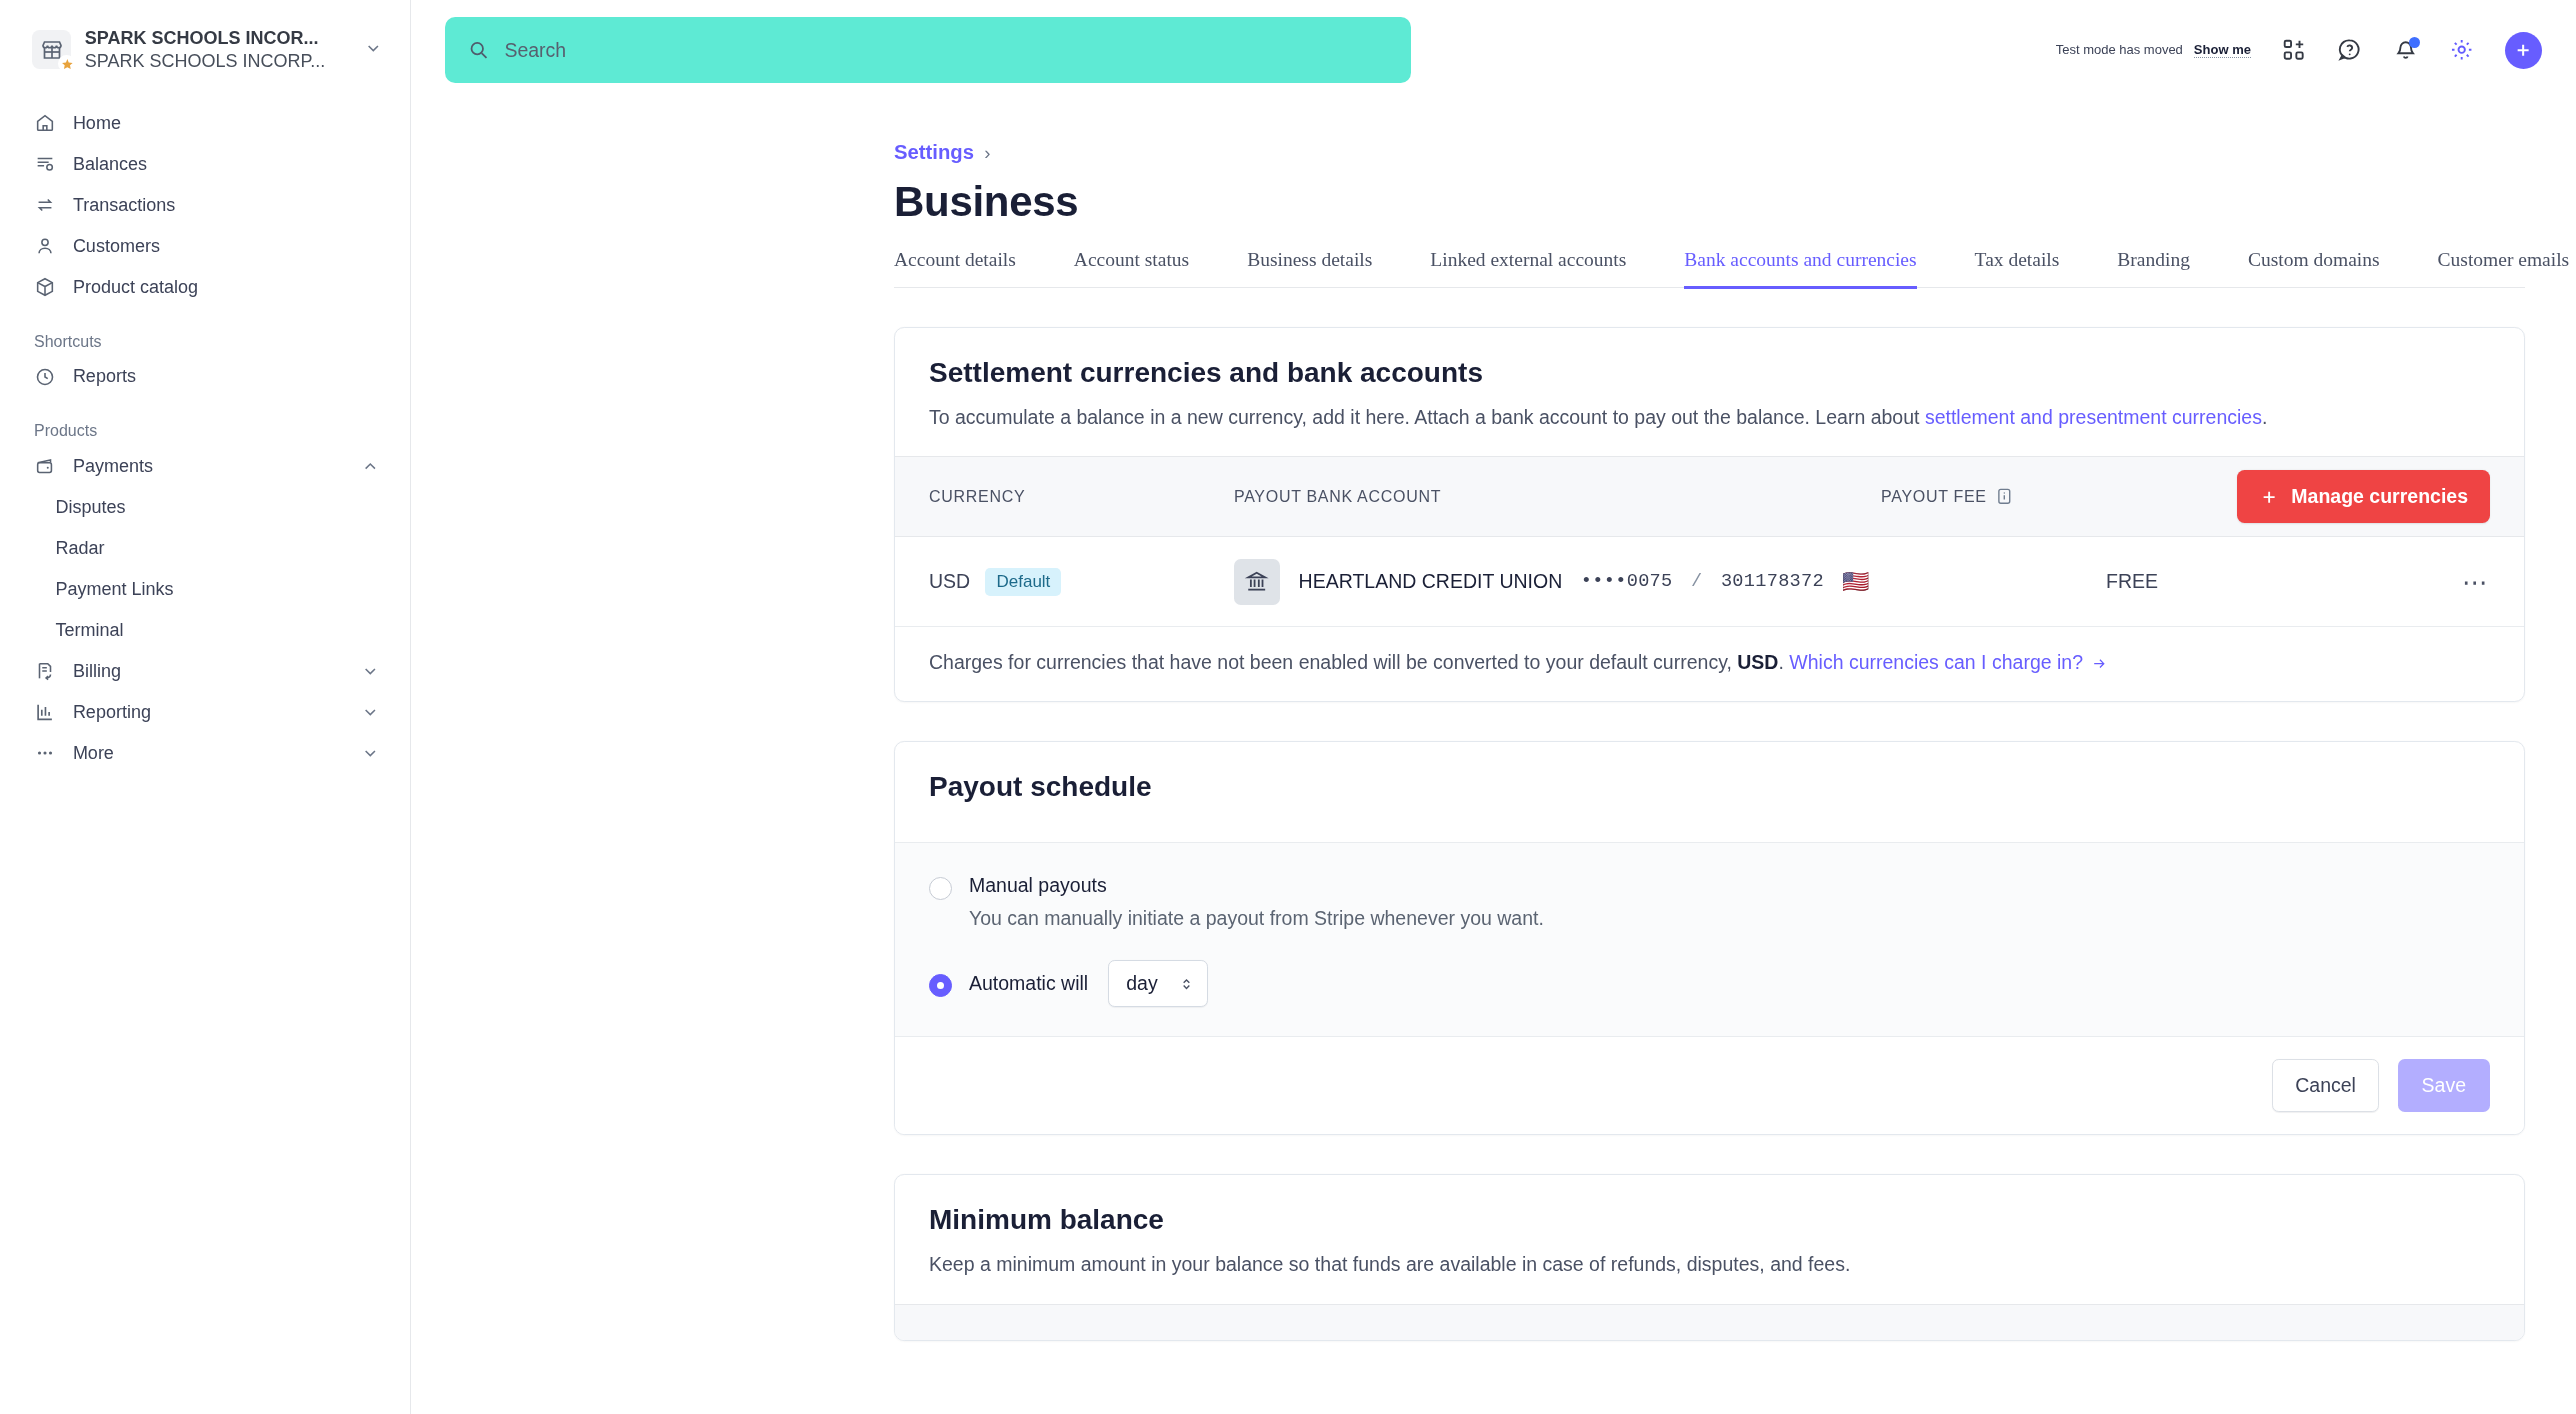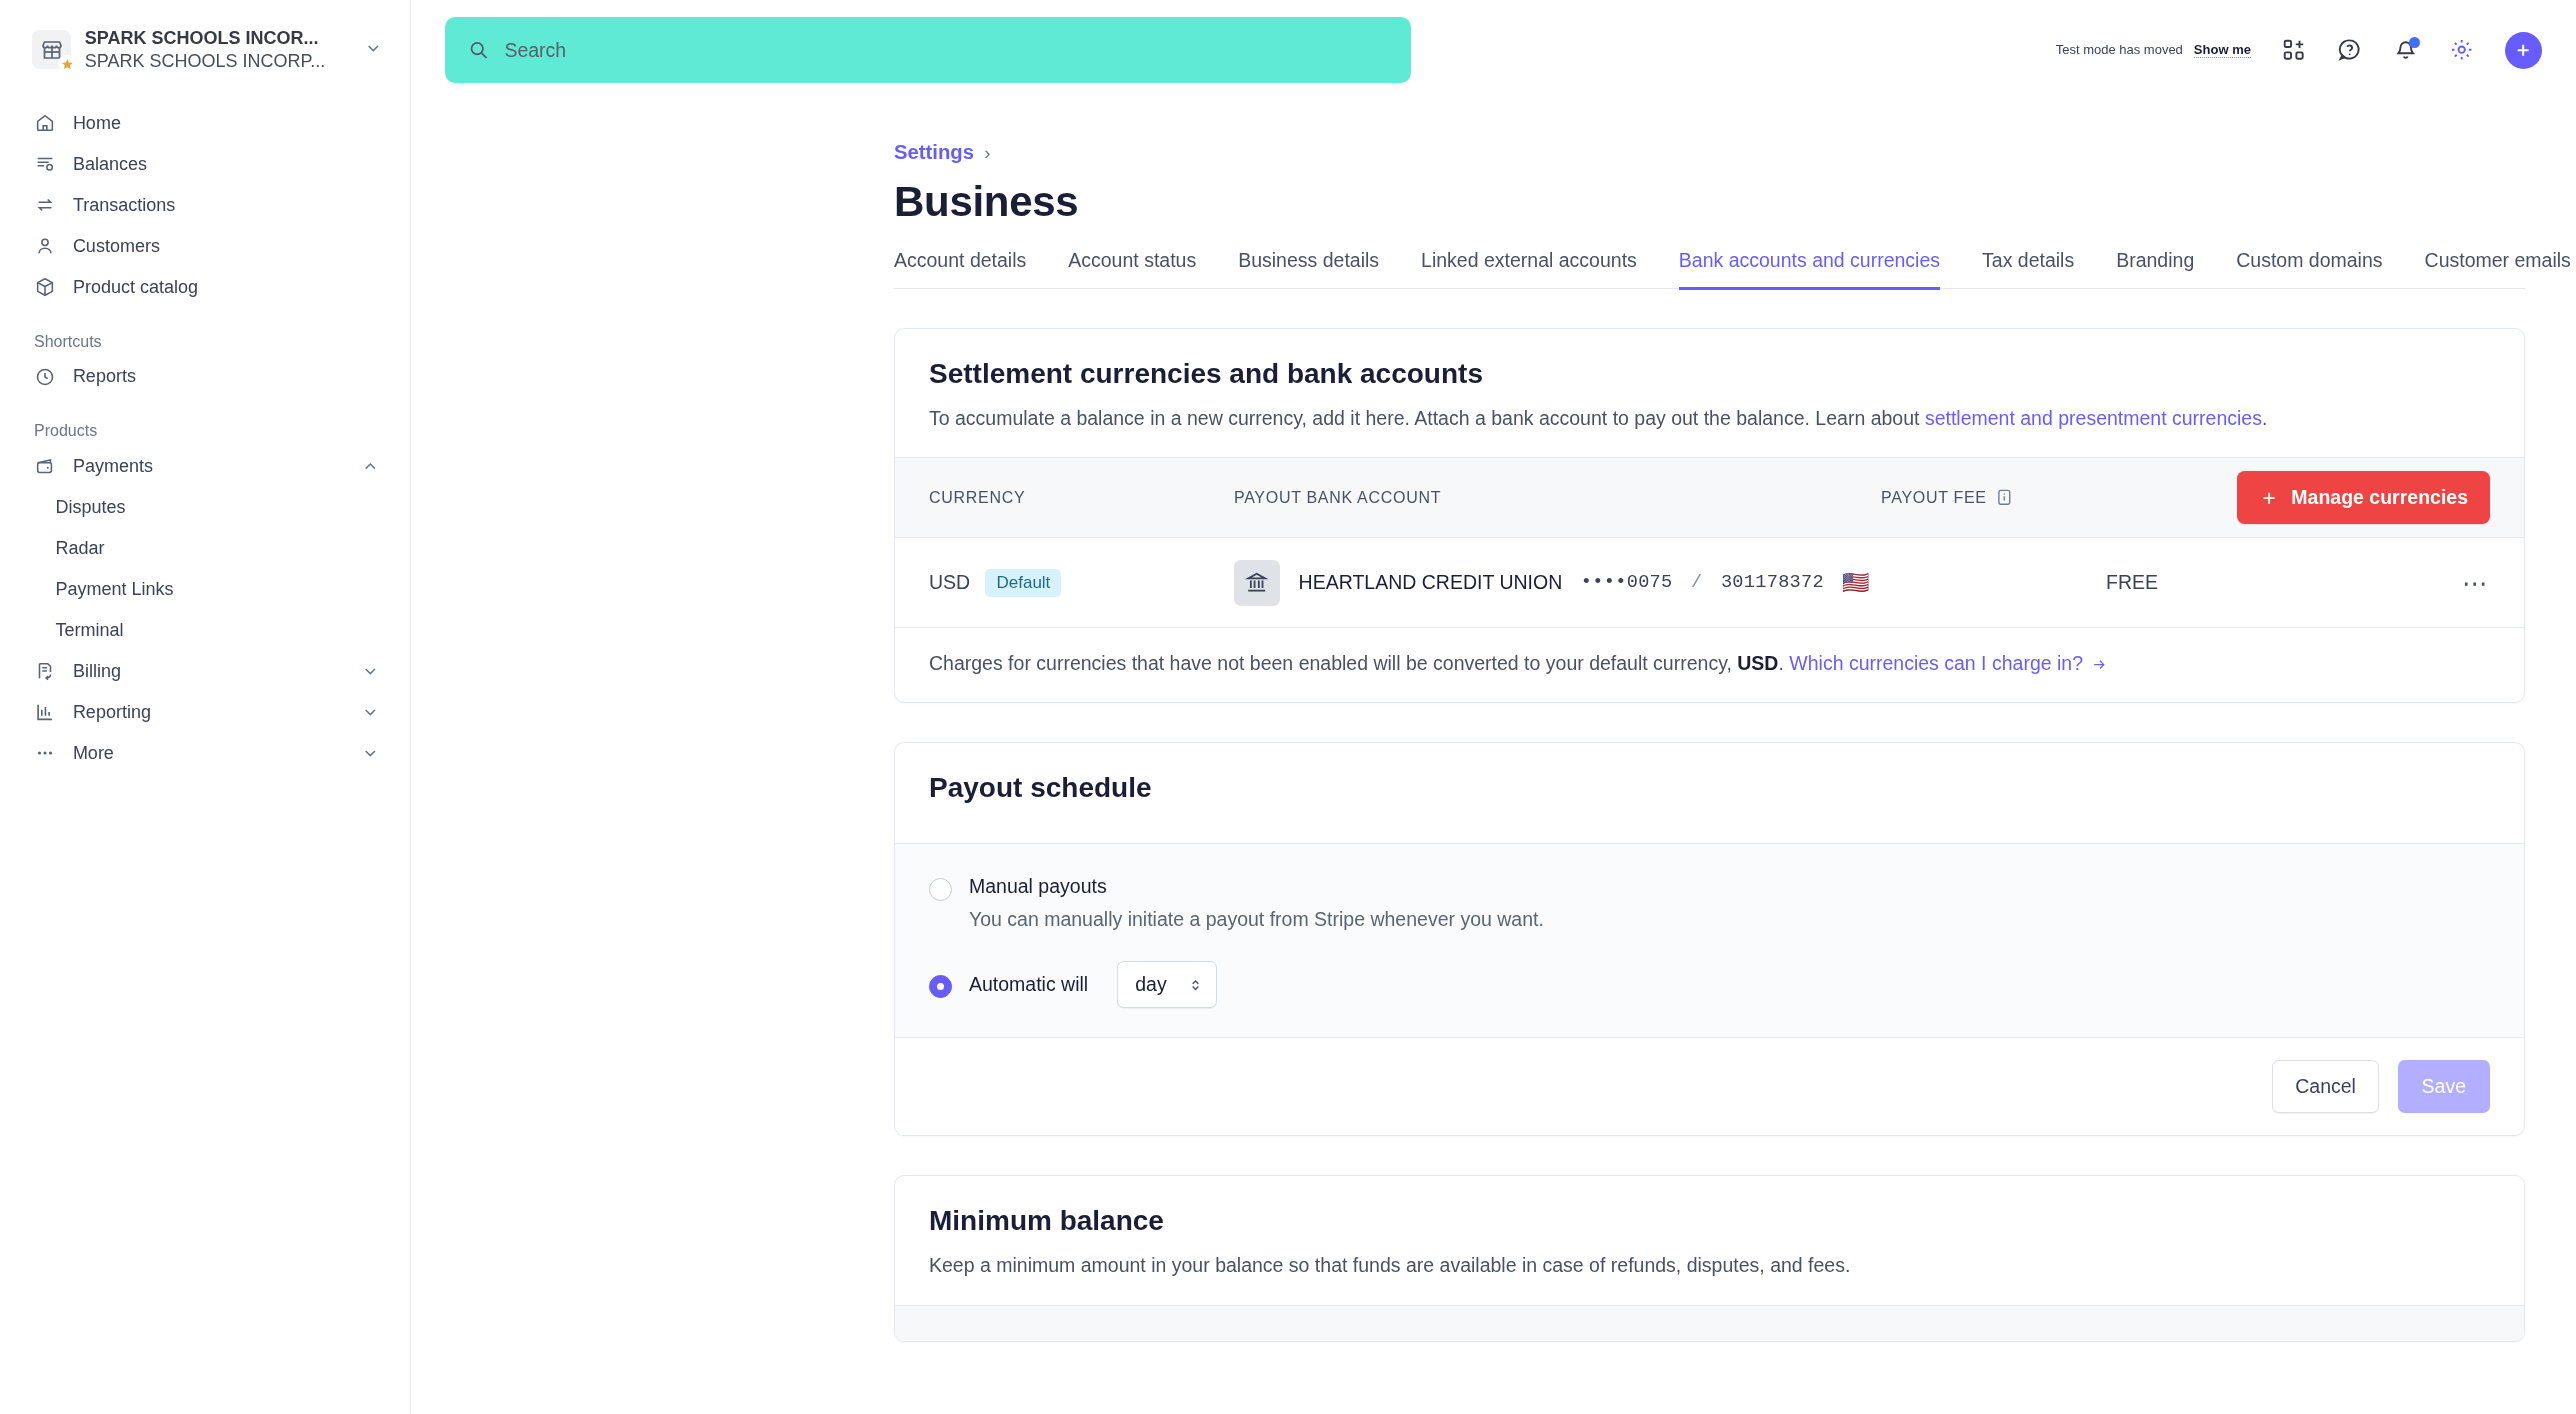--- a/index.html
+++ b/index.html
@@ -110,21 +110,21 @@
   }
 
   
   .content { padding: 17px 51px 0 483px; }
   .page-wrap { max-width: 2068px; margin-left: 0; }
   .crumb { display: flex; align-items: center; gap: 10.2px; margin-bottom: 13.6px; margin-top: 24px; }
   .crumb a { color: #675dff; font-size: 20.3px; font-weight: 600; text-decoration: none; cursor: pointer; }
   .crumb .sep { color: #6c7688; font-size: 18.6px; }
   .page-title { font-size: 42px; font-weight: 700; color: #1a1f36; letter-spacing: -0.3px; margin-bottom: 22px; }
 
-  .tabs { display: flex; gap: 42px; border-bottom: 1.7px solid #e6e8eb; }
+  .tabs { display: flex; gap: 58px; border-bottom: 1.7px solid #e6e8eb; font-family: Liberation Serif, serif; }
   .tab {
     font-size: 19.5px; color: #4a5164; padding-bottom: 14.4px;
     cursor: pointer; white-space: nowrap; position: relative; top: 1.7px;
     border-bottom: 3.4px solid transparent;
   }
   .tab.active { color: #675dff; font-weight: 500; border-bottom-color: #675dff; }
 
   .card {
     background: #fff; border: 0.8px solid #e3e8ee;
     border-radius: 10.2px; margin-top: 39px;
@@ -188,21 +188,21 @@
     width: 23px; height: 23px; border-radius: 50%;
     border: 1.3px solid #c6cbd4; background: #fff;
     margin-top: 3.4px; flex-shrink: 0; cursor: pointer;
   }
   .radio.sel { background: #675dff; border-color: #675dff; display:flex; align-items:center; justify-content:center; }
   .radio.sel::after { content:''; width: 7.6px; height: 7.6px; border-radius: 50%; background: #fff; }
   .radio-label { margin-left: 17px; font-size: 19.5px; color: #1a1f36; }
   .radio-help { margin: 6.8px 0 0 40px; font-size: 19.5px; color: #5b6472; }
   .radio-row.second { align-items: center; margin-top: 30.5px; }
   .select {
-    margin-left: 29px; height: 47px; min-width: 100px;
+    margin-left: 20px; height: 47px; min-width: 100px;
     background: #fff; border: 0.8px solid #d5dbe3; border-radius: 6.8px;
     display: flex; align-items: center; justify-content: space-between;
     padding: 0 12px 0 17px; gap: 15.3px; cursor: pointer;
     box-shadow: 0 0.8px 0.8px rgba(48,49,61,.06);
   }
   .select span { font-size: 19.5px; color: #1a1f36; }
 
   .card-actions {
     display: flex; justify-content: flex-end; gap: 18.6px;
     padding: 22px 34px; border-top: 0.8px solid #e9ecef; background: #fff;

